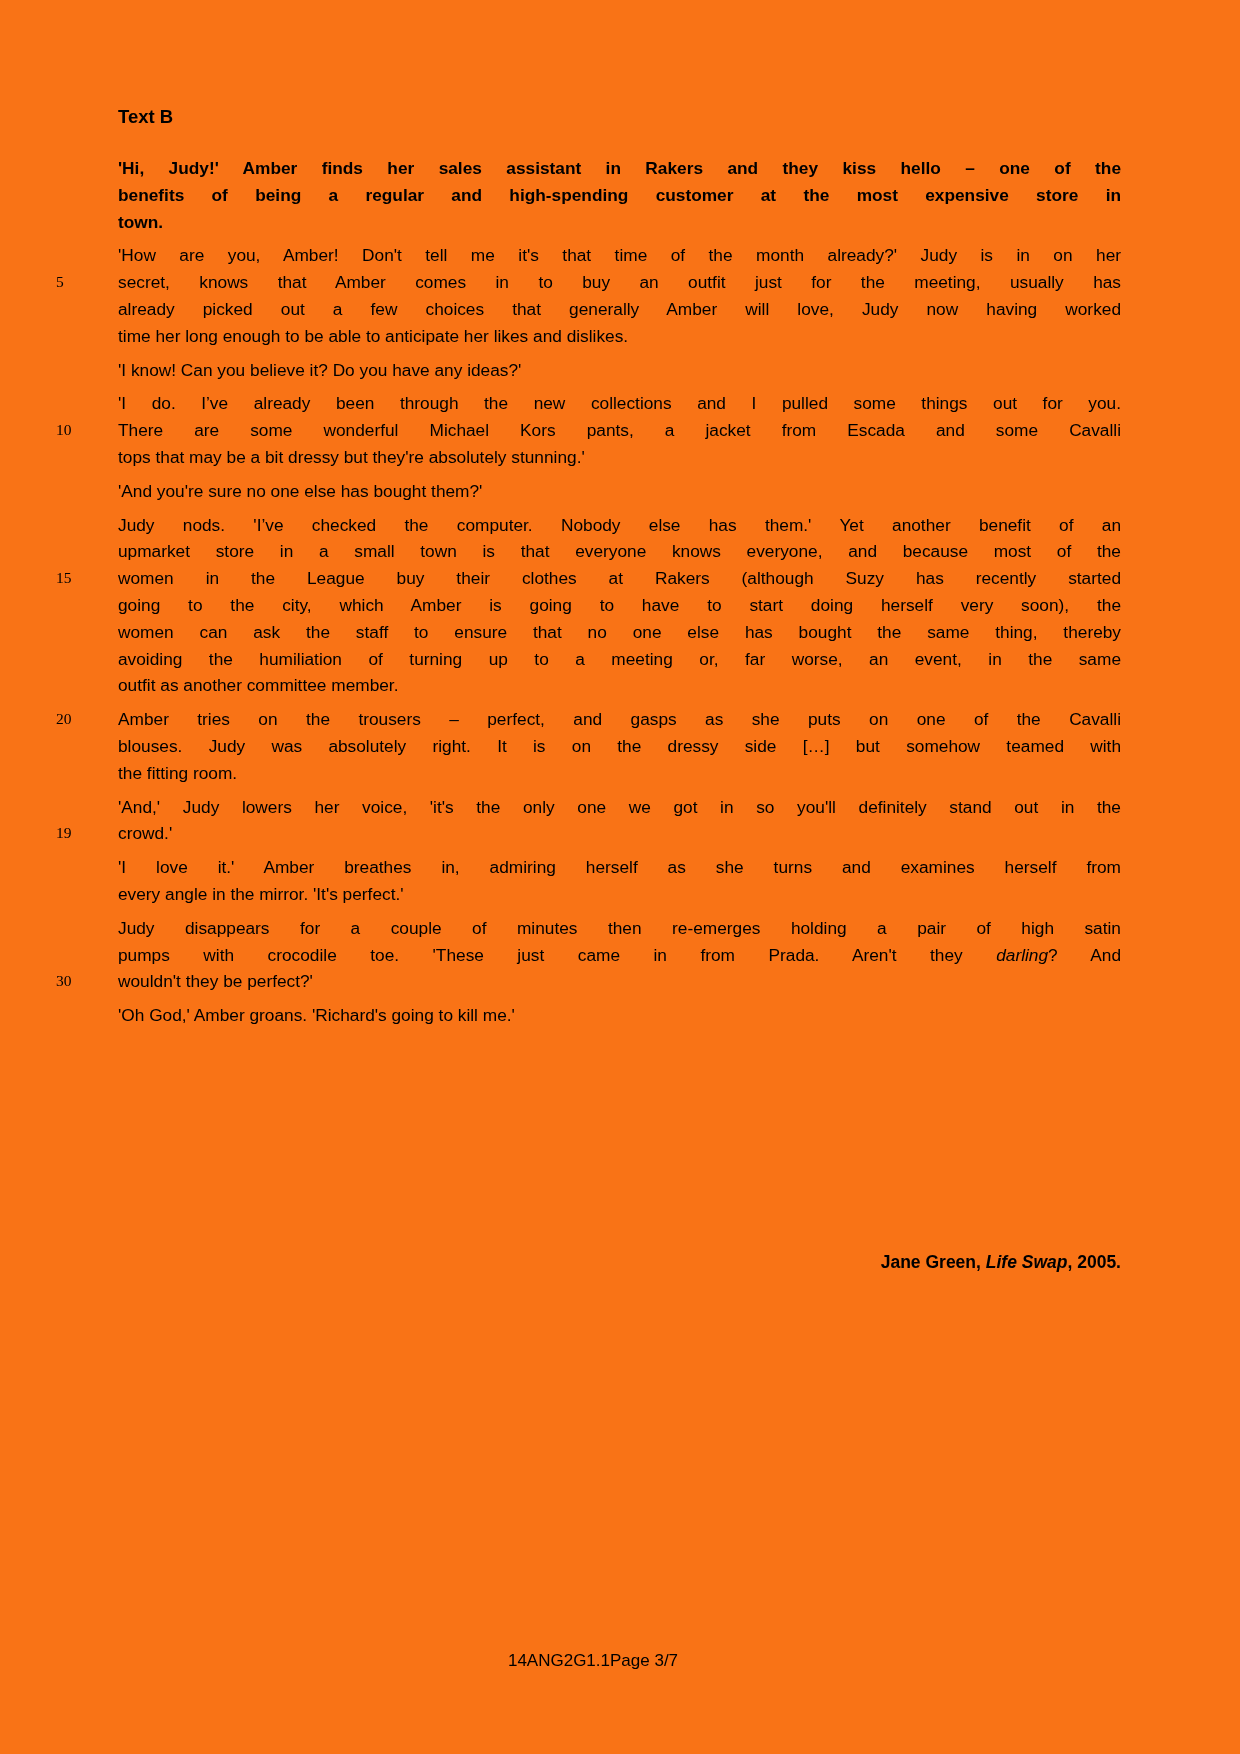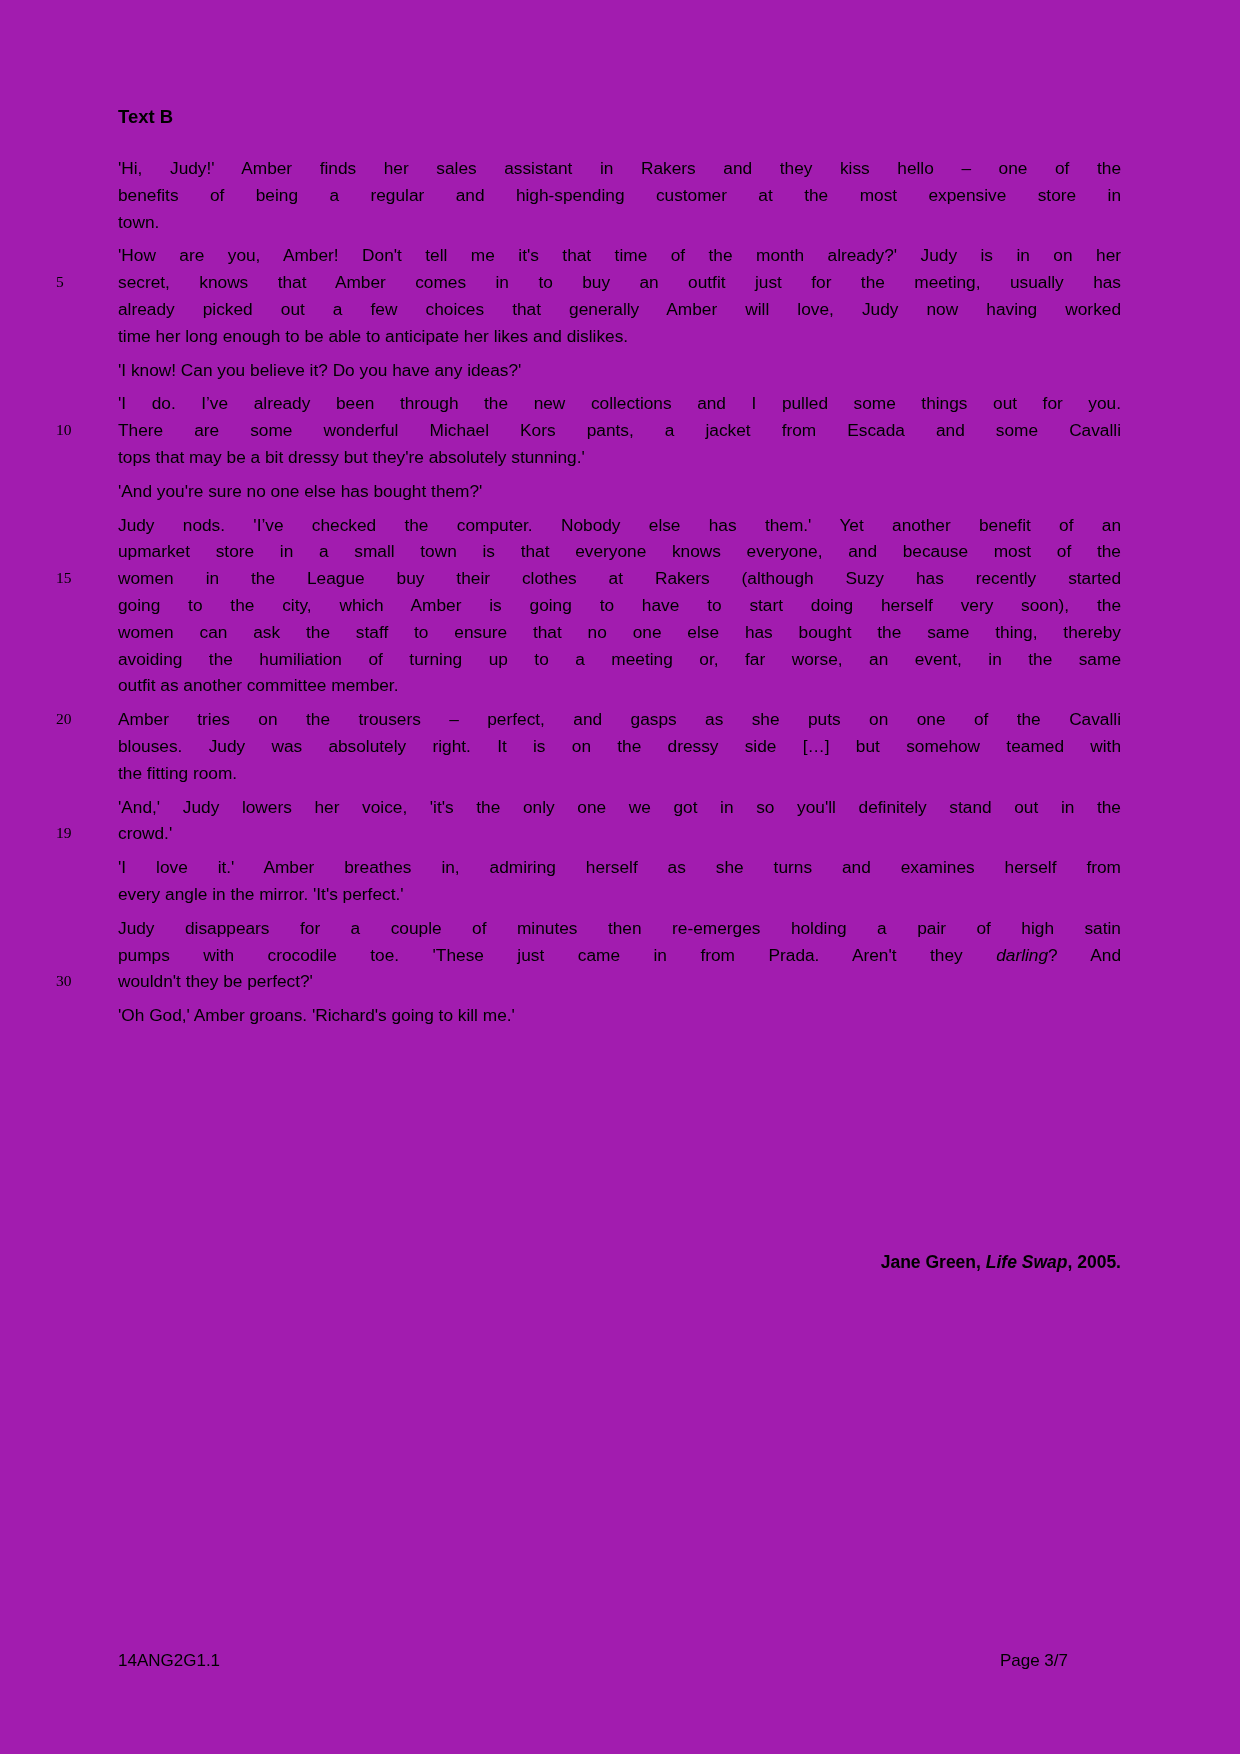--- a/index.html
+++ b/index.html
@@ -4,39 +4,39 @@
 <style>
   html, body {
     margin: 0;
     padding: 0;
     background: #ffffff;
   }
   .page {
     position: relative;
     width: 1240px;
     height: 1754px;
-    background: #a21caf;
+    background: #f97316;
     color: #000000;
     font-family: "Liberation Sans", "DejaVu Sans", sans-serif;
     overflow: hidden;
   }
   .content {
     position: absolute;
     left: 118px;
     top: 106px;
     width: 1003px;
   }
   .heading {
     font-size: 18.5px;
     font-weight: bold;
     line-height: 22px;
     margin: 0 0 27px 0;
   }
   .para { margin: 7px 0 0 0; }
-  .para.first { margin-top: 12px; }
+  .para.first { margin-top: 12px; font-weight: bold; }
   .line {
     position: relative;
     font-size: 17.3px;
     line-height: 26.8px;
     white-space: normal;
   }
   .line.just {
     text-align: justify;
     text-align-last: justify;
   }
@@ -60,21 +60,21 @@
     font-size: 17.5px;
     font-weight: bold;
     line-height: 26.8px;
   }
   .footer {
     position: absolute;
     left: 118px;
     top: 1650px;
     width: 950px;
     display: flex;
-    justify-content: space-between;
+    justify-content: center;
     font-size: 17px;
     line-height: 22px;
   }
   i { font-style: italic; }
 </style>
 </head>
 <body>
 
 <div class="page">
   <div class="content">

